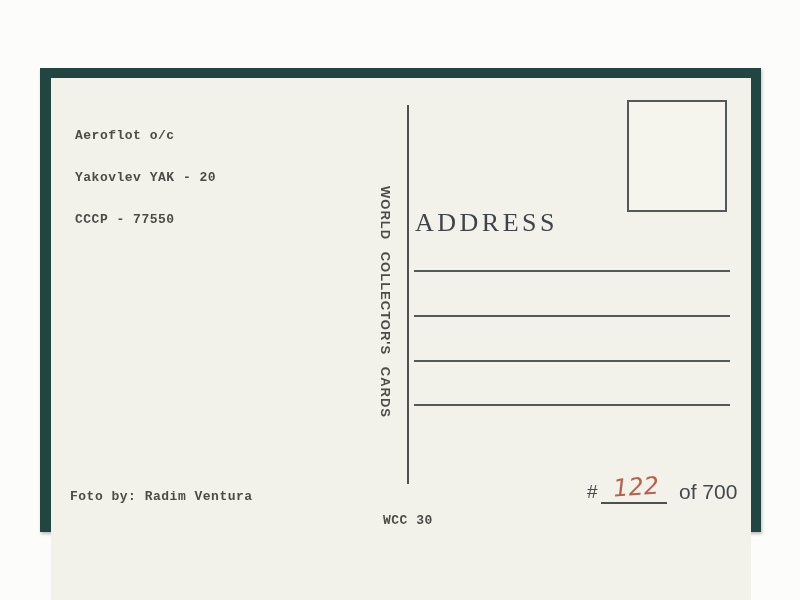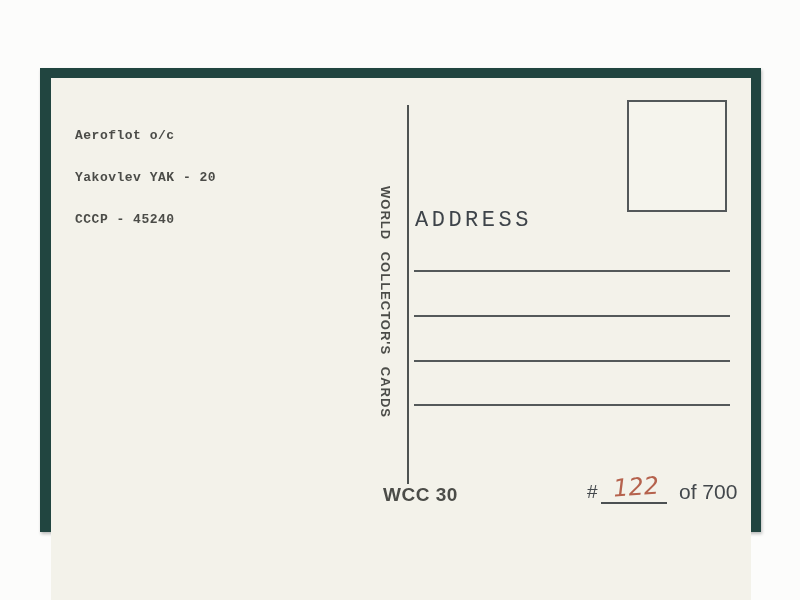--- a/index.html
+++ b/index.html
@@ -70,22 +70,22 @@
     left: 356px;
     top: 27px;
     width: 2px;
     height: 379px;
     background: #4e5352;
   }
   .address-label {
     position: absolute;
     left: 364px;
     top: 130px;
-    font-family: Liberation Mono, monospace;
-    font-size: 22px;
+    font-family: Liberation Serif, serif;
+    font-size: 26px;
     letter-spacing: 3.5px;
     color: #3e444a;
   }
   .stamp-box {
     position: absolute;
     left: 576px;
     top: 22px;
     width: 96px;
     height: 108px;
     border: 2px solid #53585a;
@@ -108,24 +108,24 @@
     top: 411px;
     font-family: "Liberation Mono", monospace;
     font-weight: bold;
     font-size: 13px;
     letter-spacing: 0.5px;
     color: #4b4c48;
   }
   .series-code {
     position: absolute;
     left: 332px;
-    top: 406px;
-    font-family: Liberation Sans, sans-serif;
-    font-weight: bold;
-    font-size: 19px;
+    top: 435px;
+    font-family: Liberation Mono, monospace;
+    font-weight: bold;
+    font-size: 13px;
     letter-spacing: 0.5px;
     color: #4b4c48;
   }
   
   .edition-hash {
     position: absolute;
     left: 536px;
     top: 403px;
     font-size: 19px;
     color: #43484c;
@@ -161,36 +161,37 @@
 </head>
 <body>
 
 <div class="canvas">
   <div class="frame">
     <div class="card">
 
       <div class="caption">
         <div>Aeroflot o/c</div>
         <div>Yakovlev YAK - 20</div>
-        <div>CCCP - 45240</div>
+        <div>CCCP - 77550</div>
       </div>
 
       <div class="publisher">WORLD COLLECTOR'S CARDS</div>
 
       <div class="divider"></div>
 
       <div class="address-label">ADDRESS</div>
 
       <div class="stamp-box"></div>
 
       <div class="address-line l1"></div>
       <div class="address-line l2"></div>
       <div class="address-line l3"></div>
       <div class="address-line l4"></div>
 
+      <div class="photo-credit">Foto by: Radim Ventura</div>
 
       <div class="series-code">WCC 30</div>
 
       <div class="edition-hash">#</div>
       <div class="edition-number">122</div>
       <div class="edition-underline"></div>
       <div class="edition-total">of 700</div>
 
     </div>
   </div>

